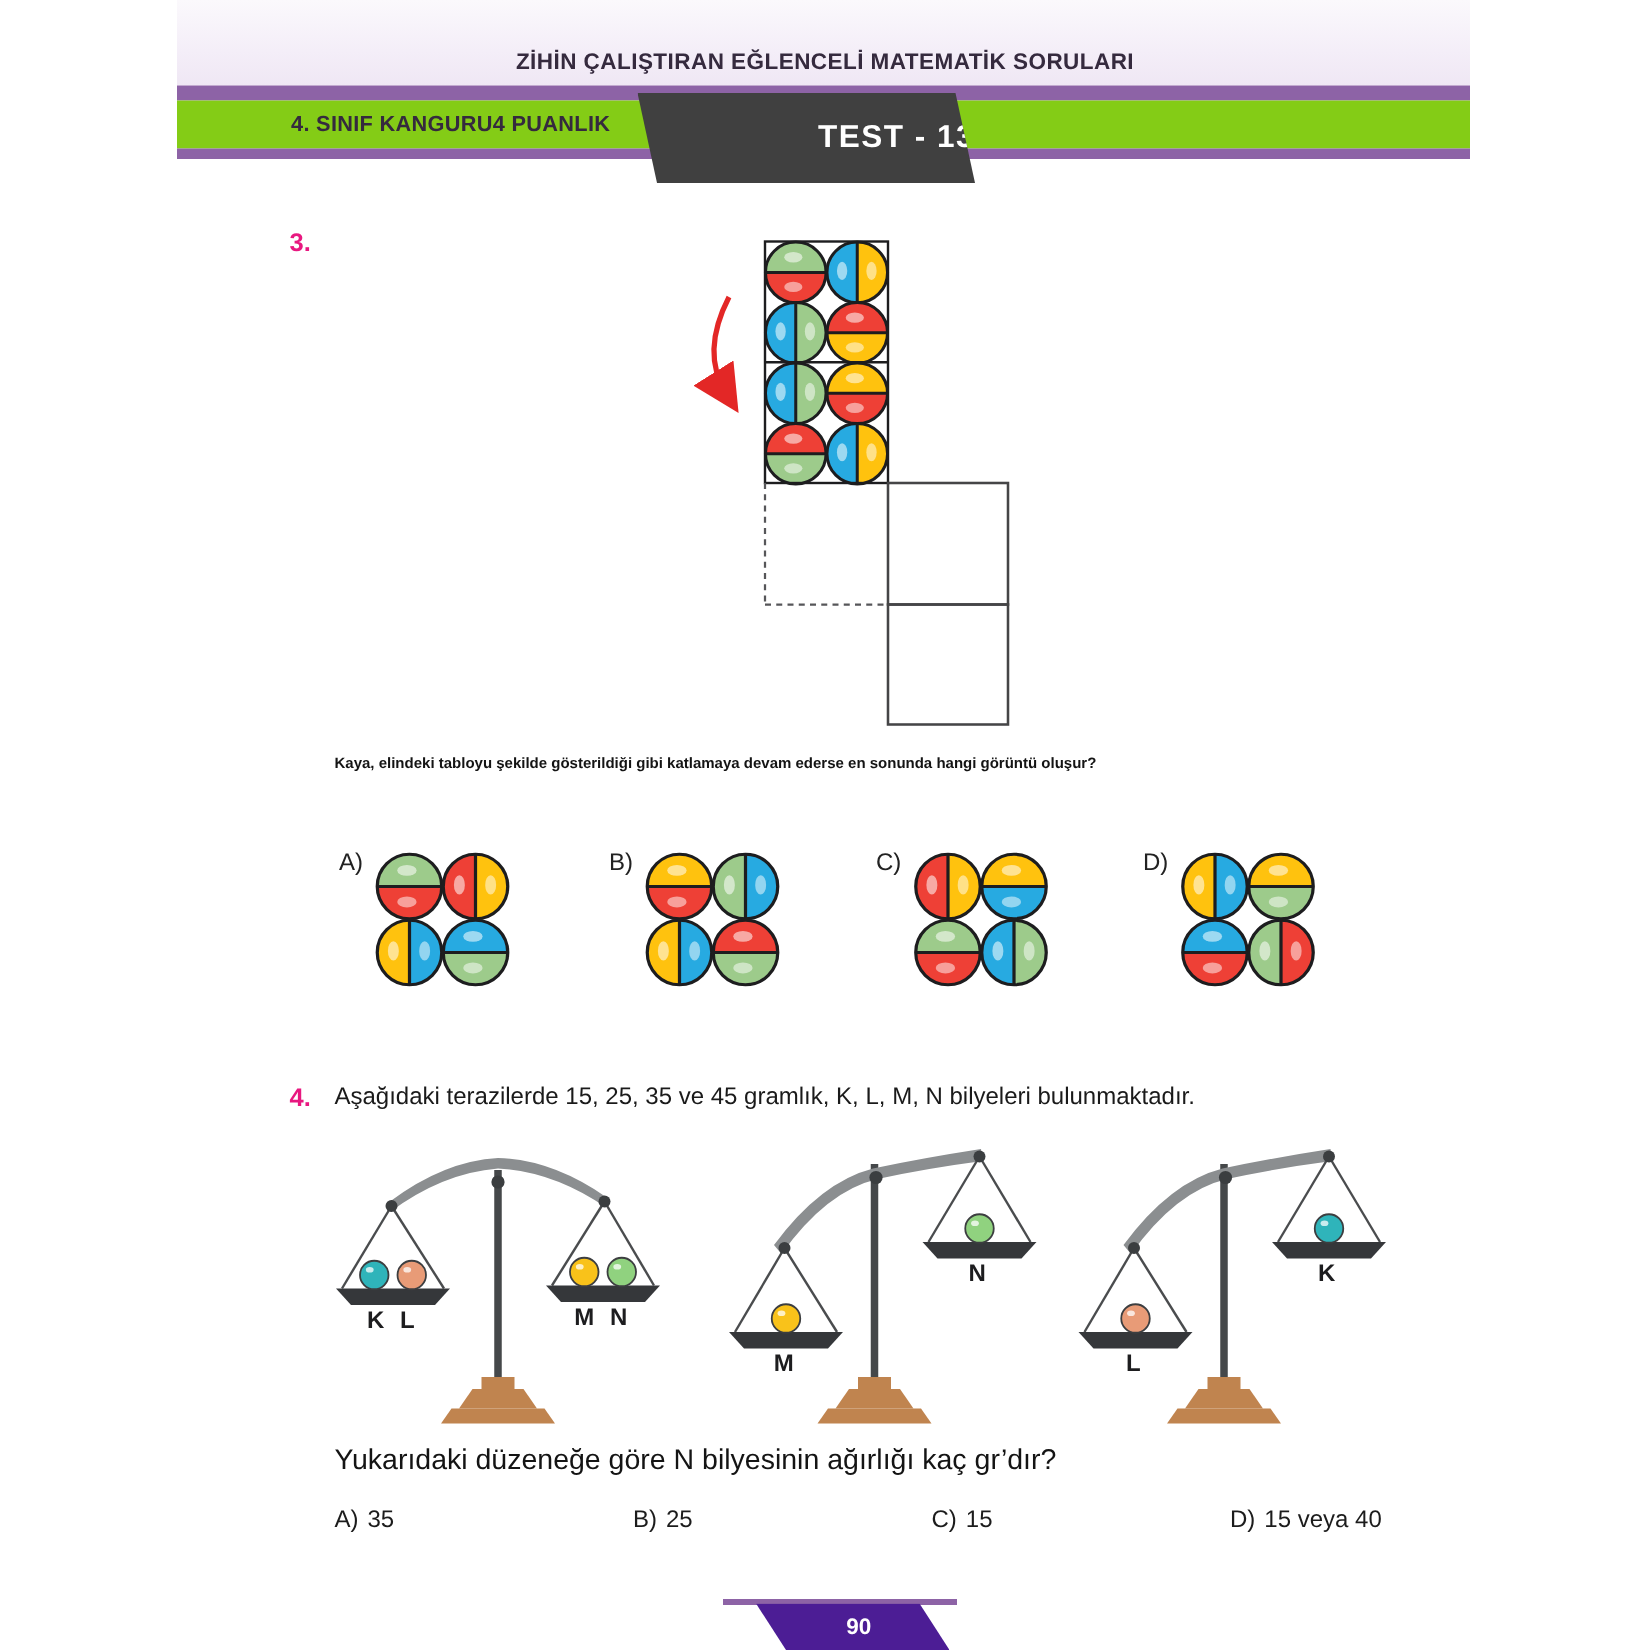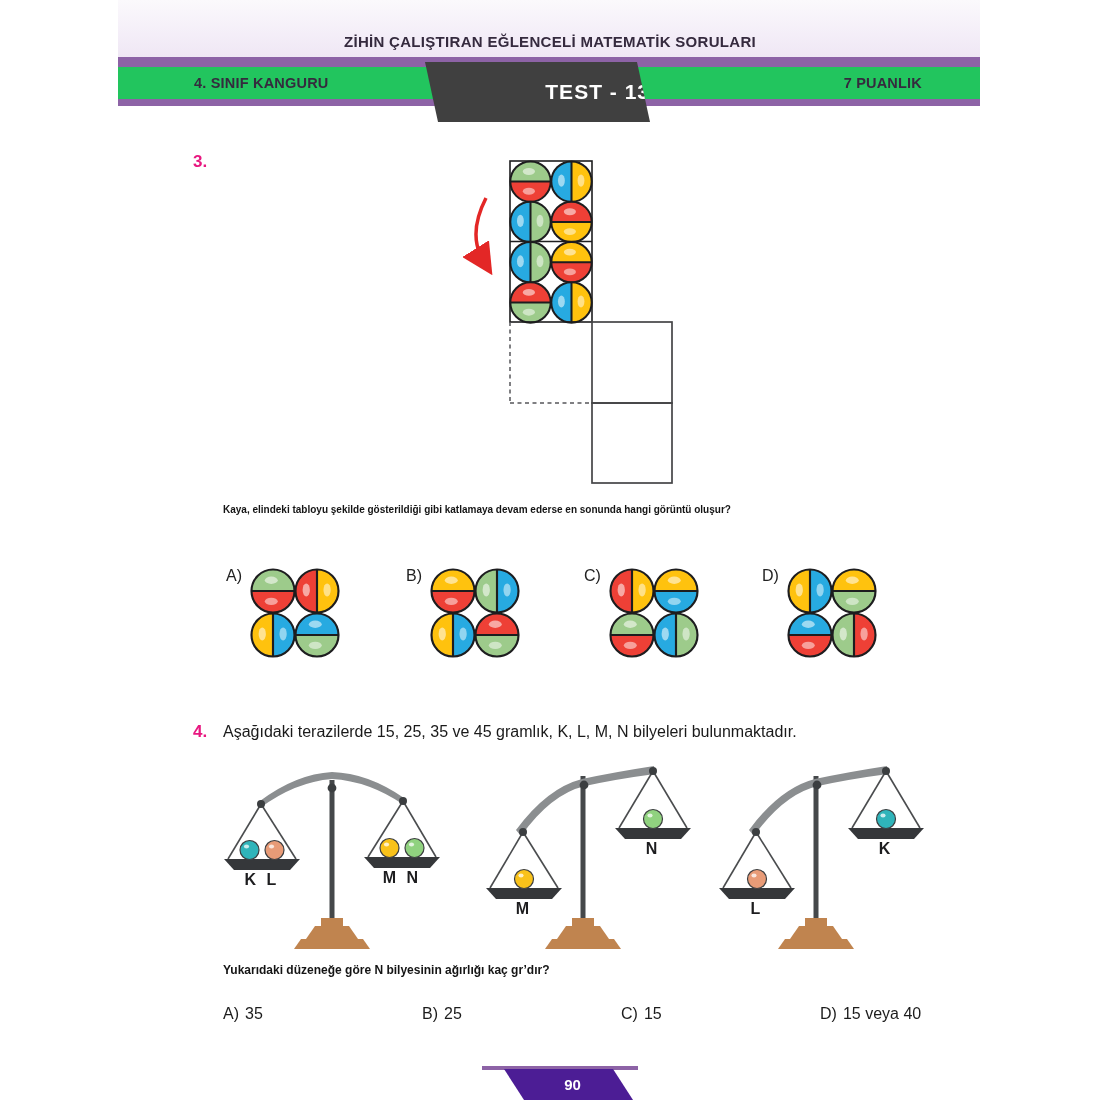--- a/index.html
+++ b/index.html
@@ -7,37 +7,37 @@
           font-family:"Liberation Sans",sans-serif;color:#1c1c1c;}
   svg{overflow:visible;display:block;}
 
   
   .top-tint{position:absolute;left:118px;top:0;width:862px;height:57px;
             background:linear-gradient(180deg,#fbf9fc 0%,#f4eef8 60%,#efe7f4 100%);}
   .page-title{position:absolute;left:120px;top:33px;width:860px;text-align:center;
               font-size:15px;font-weight:700;color:#352a3e;letter-spacing:.3px;}
   .banner{position:absolute;left:118px;top:57px;width:862px;}
   .banner .strip-top{height:10px;background:#8d63a6;}
-  .banner .band{height:32px;background:#22c55e;display:flex;align-items:center;
-                justify-content:space-between;padding:0 58px 0 76px;box-sizing:border-box;}
+  .banner .band{height:32px;background:#84cc16;display:flex;align-items:center;
+                padding:0 58px 0 76px;box-sizing:border-box;}
   .banner .strip-bottom{height:7px;background:#8d63a6;}
   .banner .label{font-size:14.5px;font-weight:700;color:#352a3e;letter-spacing:.2px;}
   .test-badge{position:absolute;left:425px;top:62px;width:225px;height:60px;background:#404040;
               clip-path:polygon(0 0,calc(100% - 13px) 0,100% 100%,13px 100%);
               display:flex;align-items:center;justify-content:flex-end;}
   .test-badge span{color:#ffffff;font-size:21px;font-weight:700;letter-spacing:1px;}
 
   
   .q-number{position:absolute;font-size:17px;font-weight:700;color:#e81880;}
   .q3-number{left:193px;top:152px;}
   .q4-number{left:193px;top:722px;}
   .q3-text{position:absolute;left:223px;top:497px;width:762px;font-size:10px;font-weight:700;
            line-height:25px;color:#141414;}
   .q4-intro{position:absolute;left:223px;top:723px;width:762px;font-size:16px;font-weight:400;color:#1a1a1a;}
-  .q4-question{position:absolute;left:223px;top:963px;width:700px;font-size:12px;font-weight:700;color:#141414;}
+  .q4-question{position:absolute;left:223px;top:963px;width:700px;font-size:19px;font-weight:400;color:#141414;}
 
   
   .folding-figure{position:absolute;left:440px;top:140px;width:250px;height:360px;}
   .options-row .option{position:absolute;top:565px;display:flex;align-items:flex-start;}
   .option .opt-label{font-size:16px;color:#222;margin:2px 5px 0 0;font-weight:400;}
   .opt-a{left:226px;} .opt-b{left:406px;} .opt-c{left:584px;} .opt-d{left:762px;}
 
   .scale{position:absolute;top:762px;width:245px;height:195px;}
   .scale-1{left:210px;} .scale-2{left:465px;} .scale-3{left:698px;}
 
@@ -58,21 +58,21 @@
 
 <div class="screen">
 
   <div class="top-tint"></div>
   <div class="page-title">ZİHİN ÇALIŞTIRAN EĞLENCELİ MATEMATİK SORULARI</div>
 
   <div class="banner">
     <div class="strip-top"></div>
     <div class="band">
       <span class="label">4. SINIF KANGURU</span>
-      <span class="label">7 PUANLIK</span>
+      <span class="label">4 PUANLIK</span>
     </div>
     <div class="strip-bottom"></div>
   </div>
   <div class="test-badge">
     <span>TEST - 13</span>
   </div>
 
   <div class="q-number q3-number">3.</div>
   <div class="folding-figure" id="folding-figure">
       <svg width="250" height="360" viewBox="0 0 250 360">

